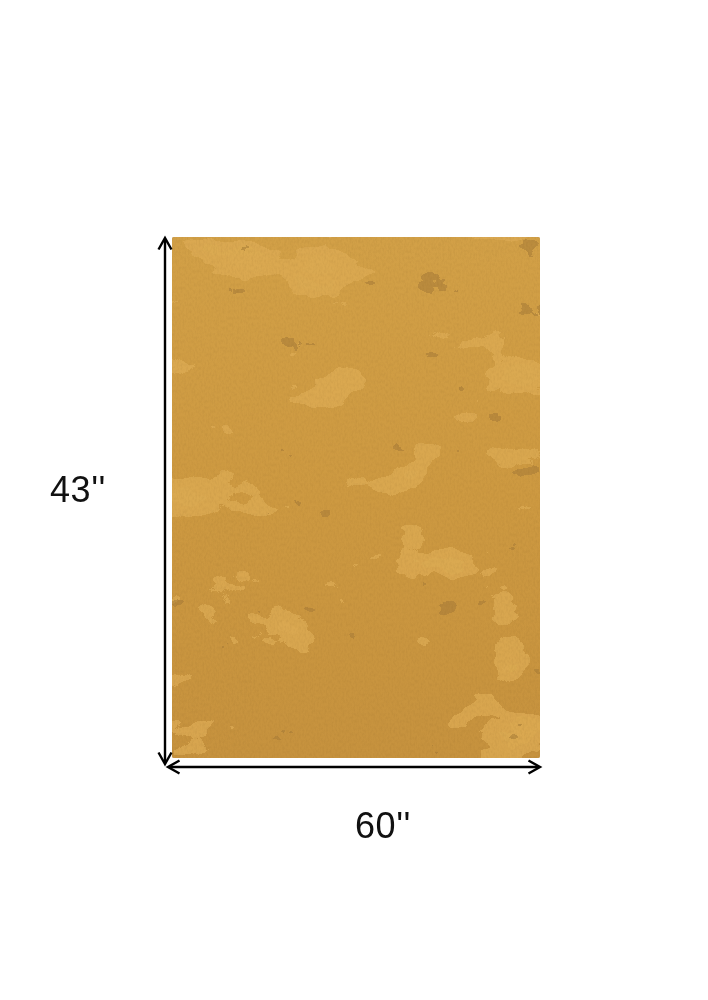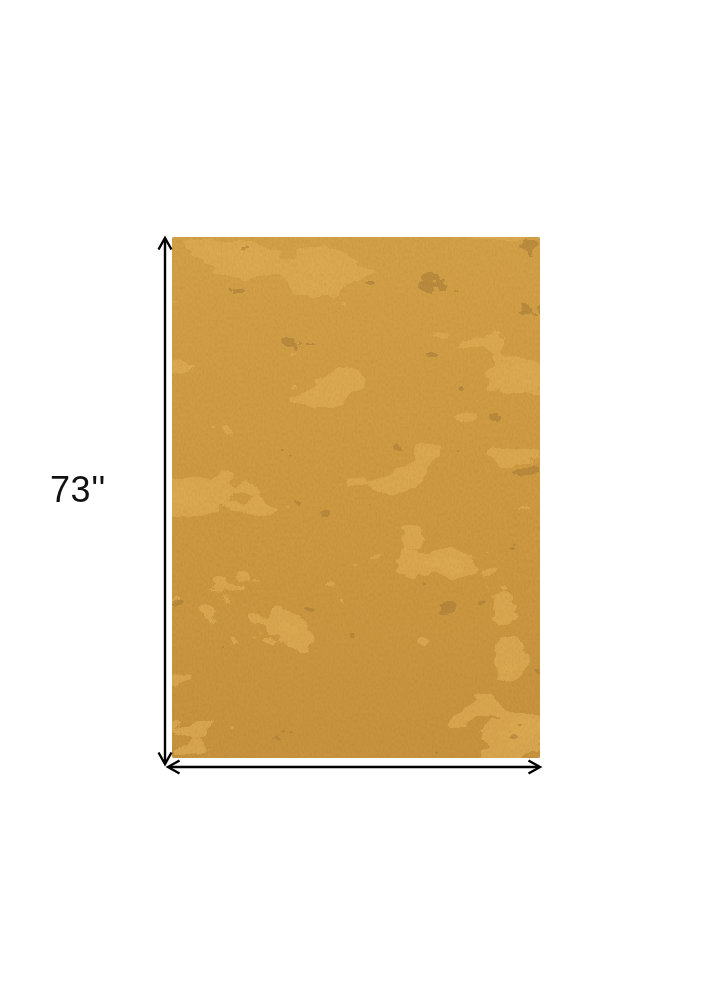--- a/index.html
+++ b/index.html
@@ -124,16 +124,17 @@
       <polyline points="158.5,249.5 165,238 171.5,249.5"></polyline>
       <polyline points="158.5,752.5 165,764 171.5,752.5"></polyline>
     </g>
     <g>
       <line x1="169" y1="767" x2="539" y2="767"></line>
       <polyline points="179.5,760.5 168,767 179.5,773.5"></polyline>
       <polyline points="528.5,760.5 540,767 528.5,773.5"></polyline>
     </g>
   </svg>
 
-  <div class="dim-label label-height">73''</div>
+  <div class="dim-label label-height">43''</div>
 
+  <div class="dim-label label-width">60''</div>
 
 </div>
 
 </body></html>

